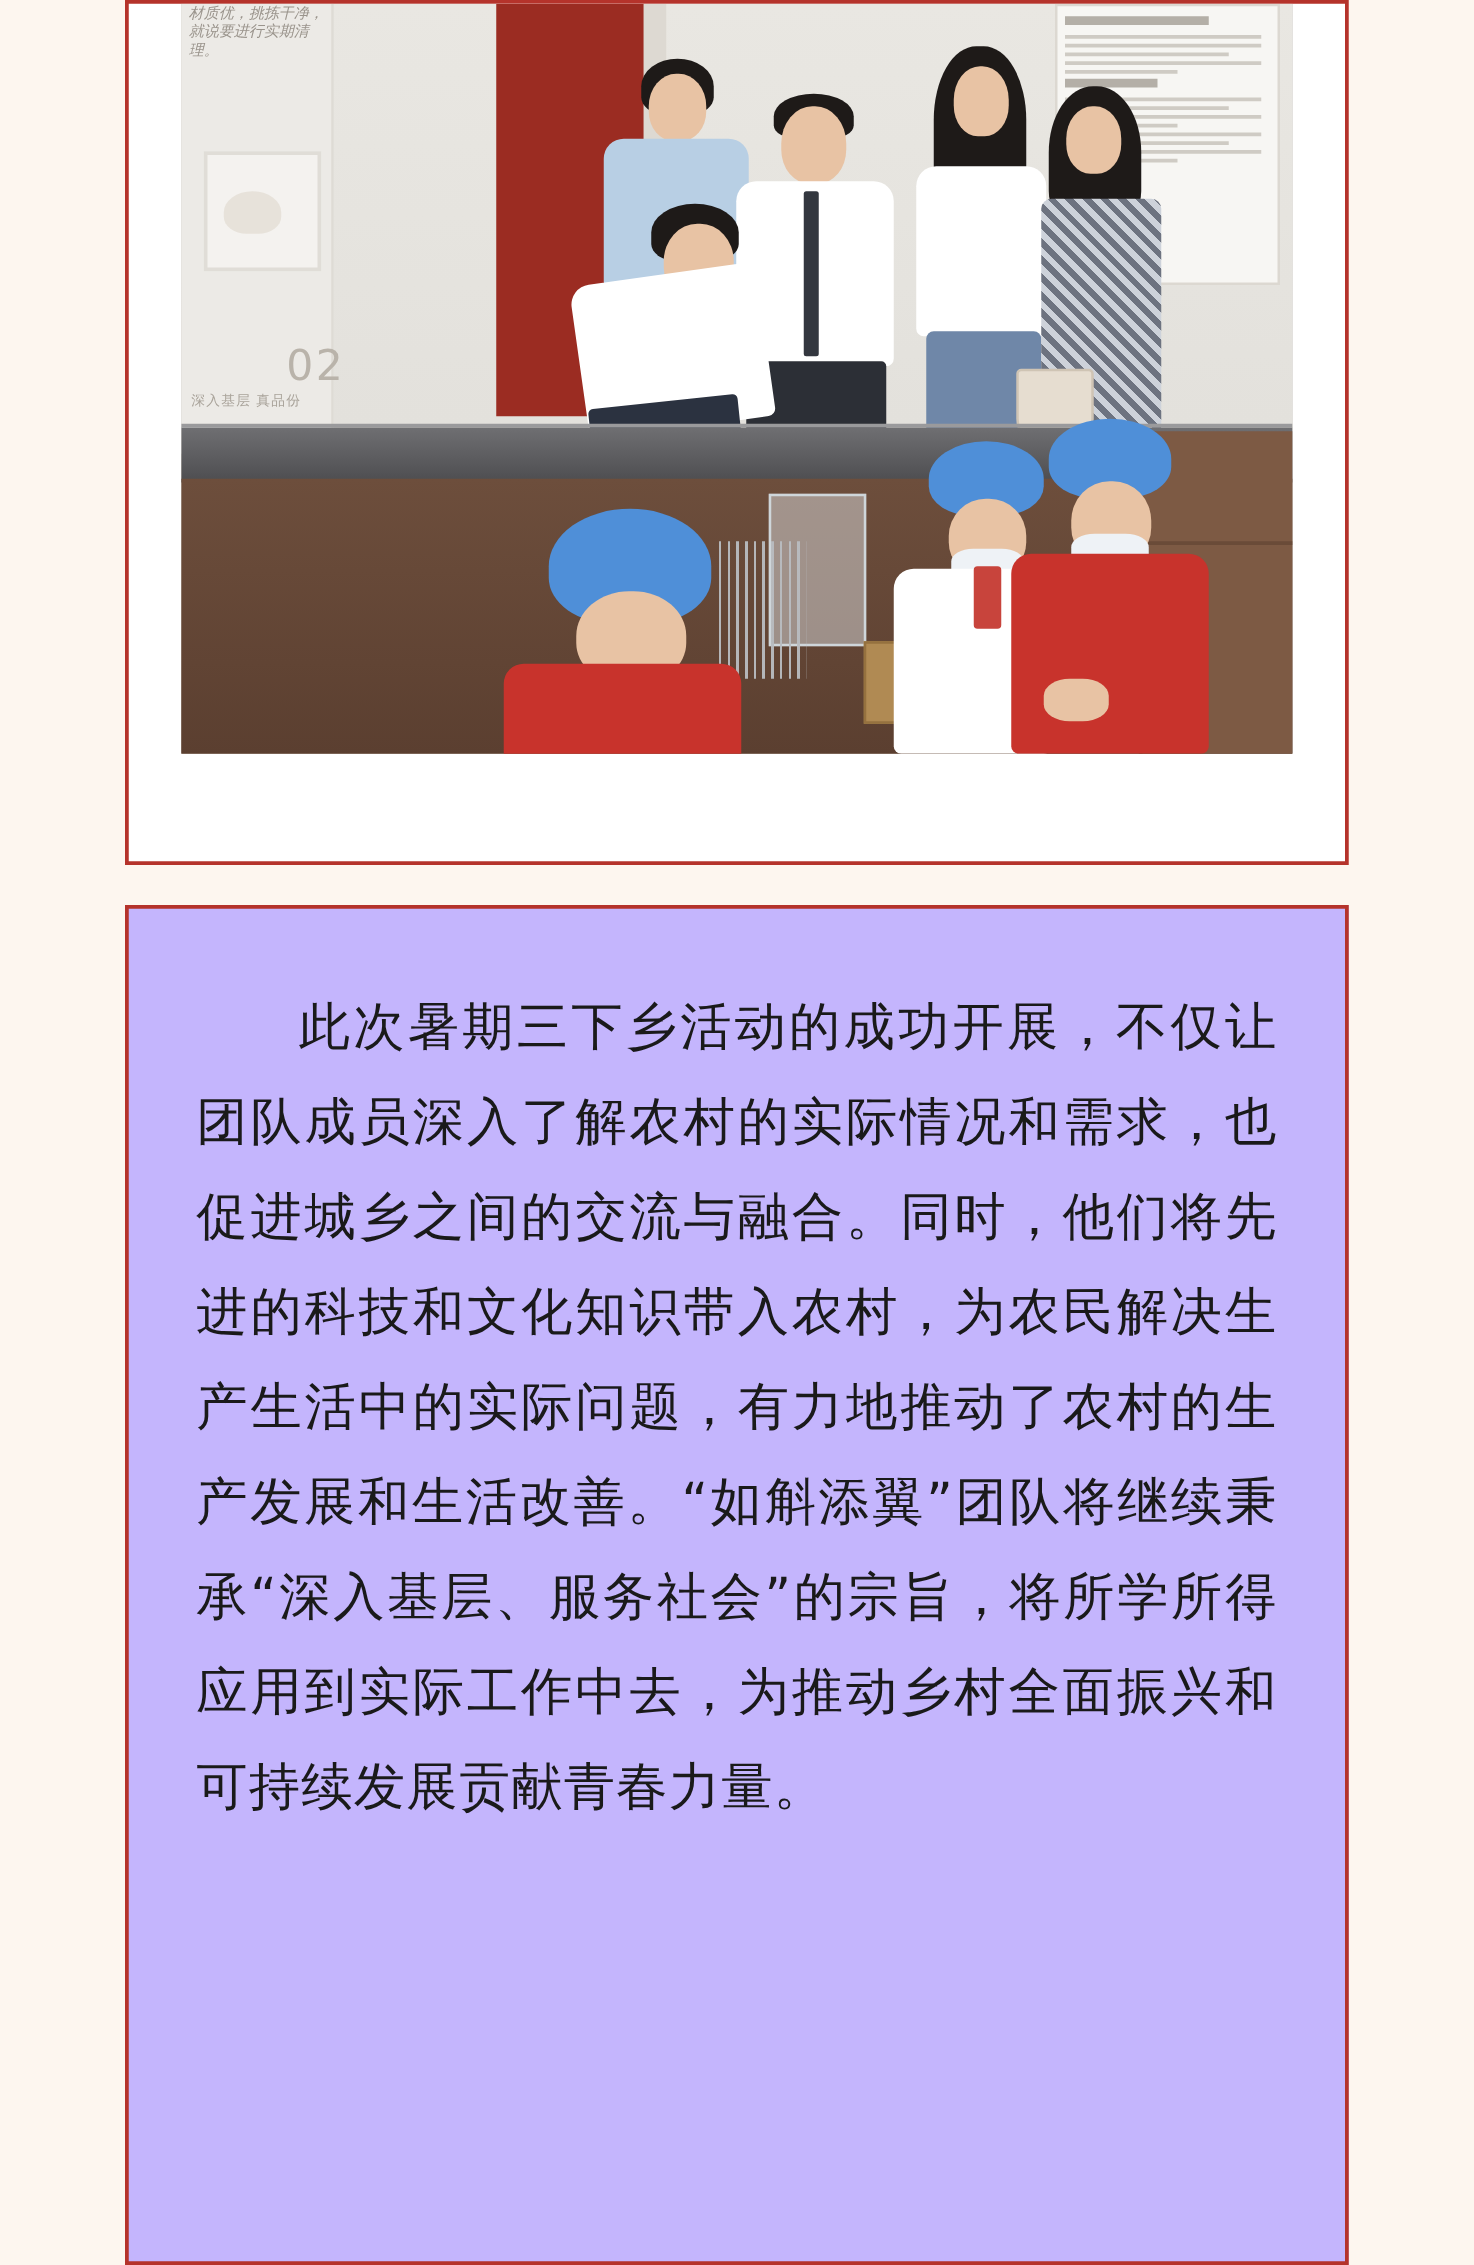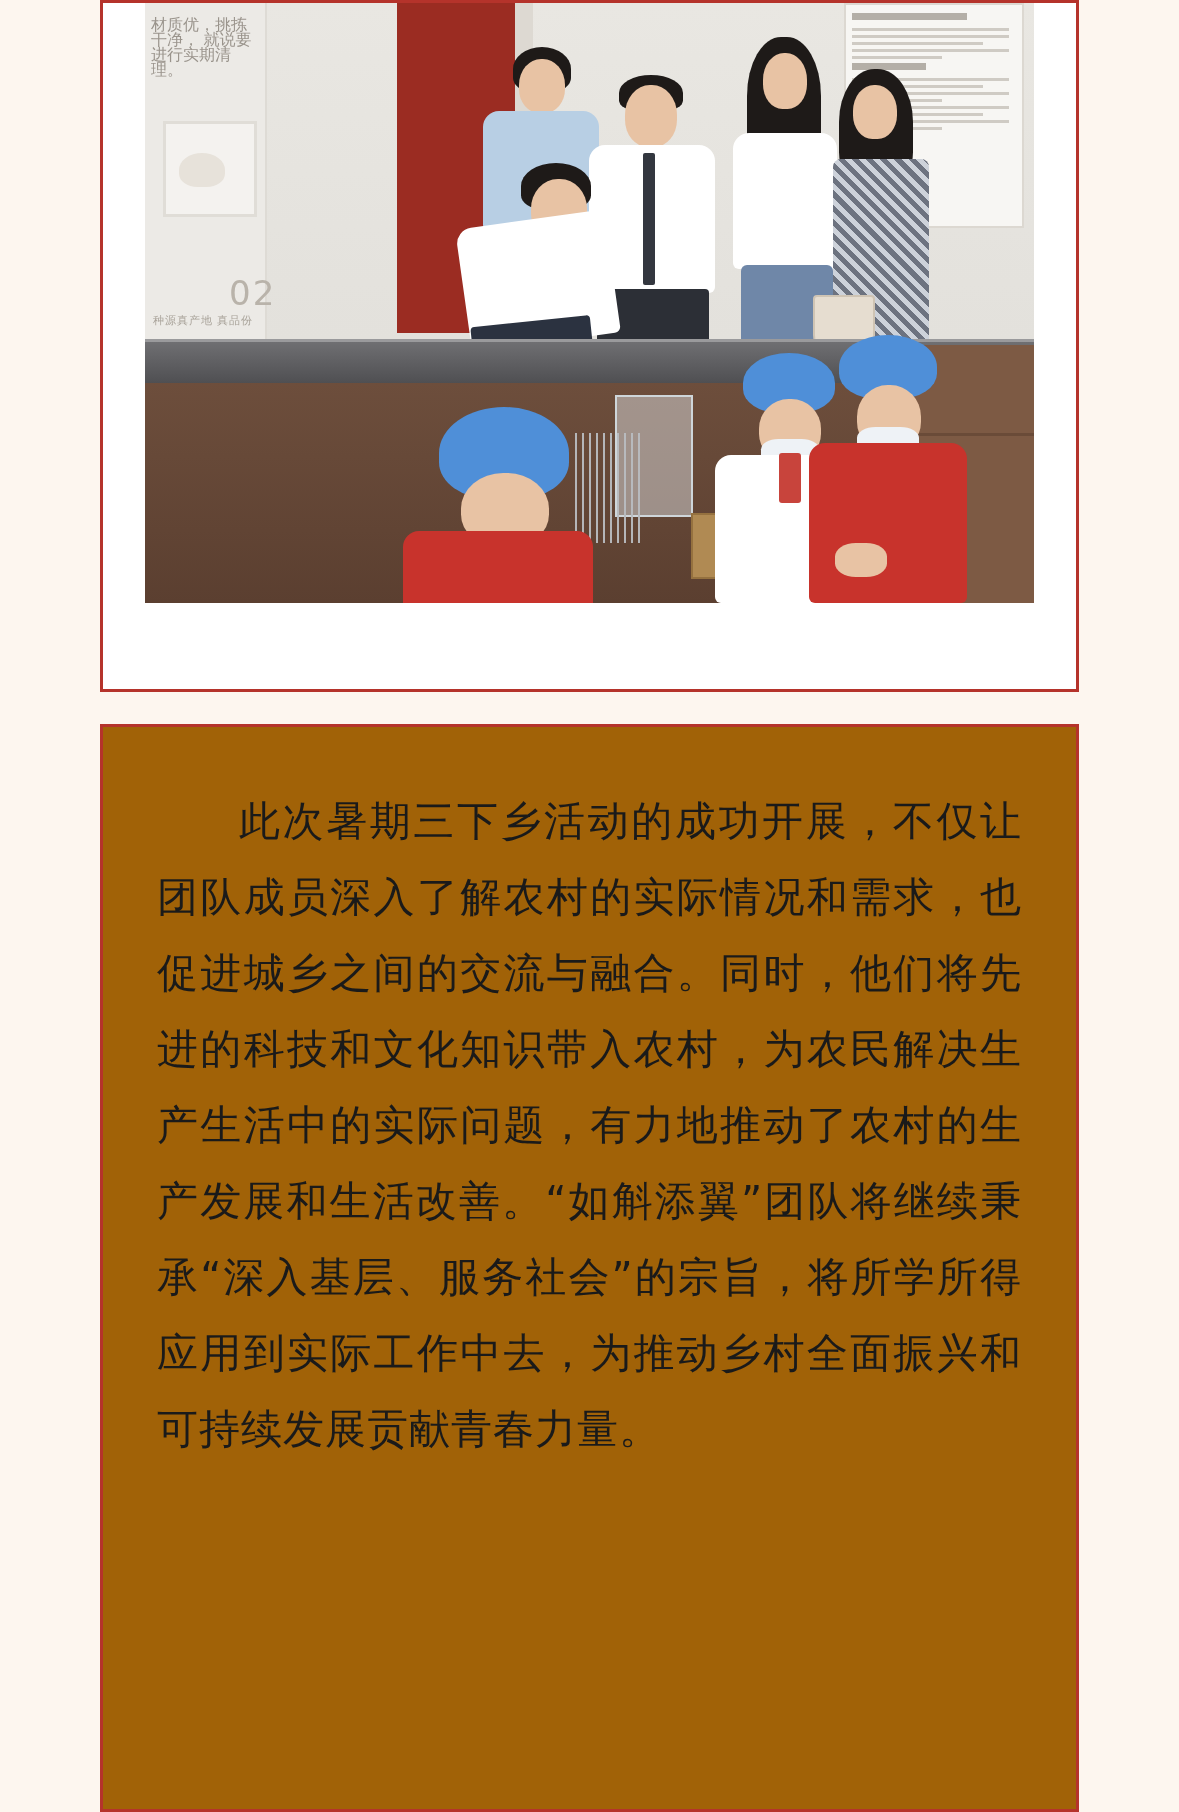--- a/index.html
+++ b/index.html
@@ -75,25 +75,26 @@
   }
   .poster-tag {
     position: absolute;
     left: 8px; top: 310px;
     color: #a9a39a;
     font-size: 11px;
     letter-spacing: 1px;
   }
   .poster-topleft {
     position: absolute;
-    left: 6px; top: 14px;
+    left: 6px; top: 0;
     color: #9a948c;
-    font-size: 16px;
+    font-size: 12px;
     line-height: 15px;
     width: 110px;
+    font-style: italic;
   }
   .door-red {
     position: absolute;
     left: 252px; top: 0; width: 118px; height: 330px;
     background: #9b2c22;
   }
   .door-frame {
     position: absolute;
     left: 370px; top: 0; width: 18px; height: 330px;
     background: #ddd9d2;
@@ -204,21 +205,21 @@
     opacity: .95;
   }
   .glass-panel {
     position: absolute;
     background: rgba(230,236,240,.45);
     border: 2px solid #cfd6da;
   }
   
   .text-card {
     border: 3px solid #b5332b;
-    background: #a16207;
+    background: #c4b5fd;
     box-sizing: border-box;
     margin-top: 32px;
     padding: 56px 54px 60px 54px;
     flex: 1;
   }
   .body-text {
     font-family: "DejaVu Sans", "Liberation Sans", sans-serif;
     font-size: 41px;
     line-height: 76px;
     color: #1a1a1a;
@@ -237,21 +238,21 @@
   <div class="photo-card">
     <div class="photo-frame">
       <div class="scene">
 
         <div class="wall-left"></div>
         <div class="poster-topleft">材质优，挑拣干净，
 就说要进行实期清理。</div>
         <div class="shelf-box"></div>
         <div class="shelf-obj"></div>
         <div class="poster-02">02</div>
-        <div class="poster-tag">种源真产地 真品份</div>
+        <div class="poster-tag">深入基层 真品份</div>
 
         <div class="door-red"></div>
         <div class="door-frame"></div>
 
         <div class="board">
           <div class="hdr"></div>
           <div class="ln l"></div>
             <div class="ln l"></div>
             <div class="ln m"></div>
           <div class="ln l"></div>

